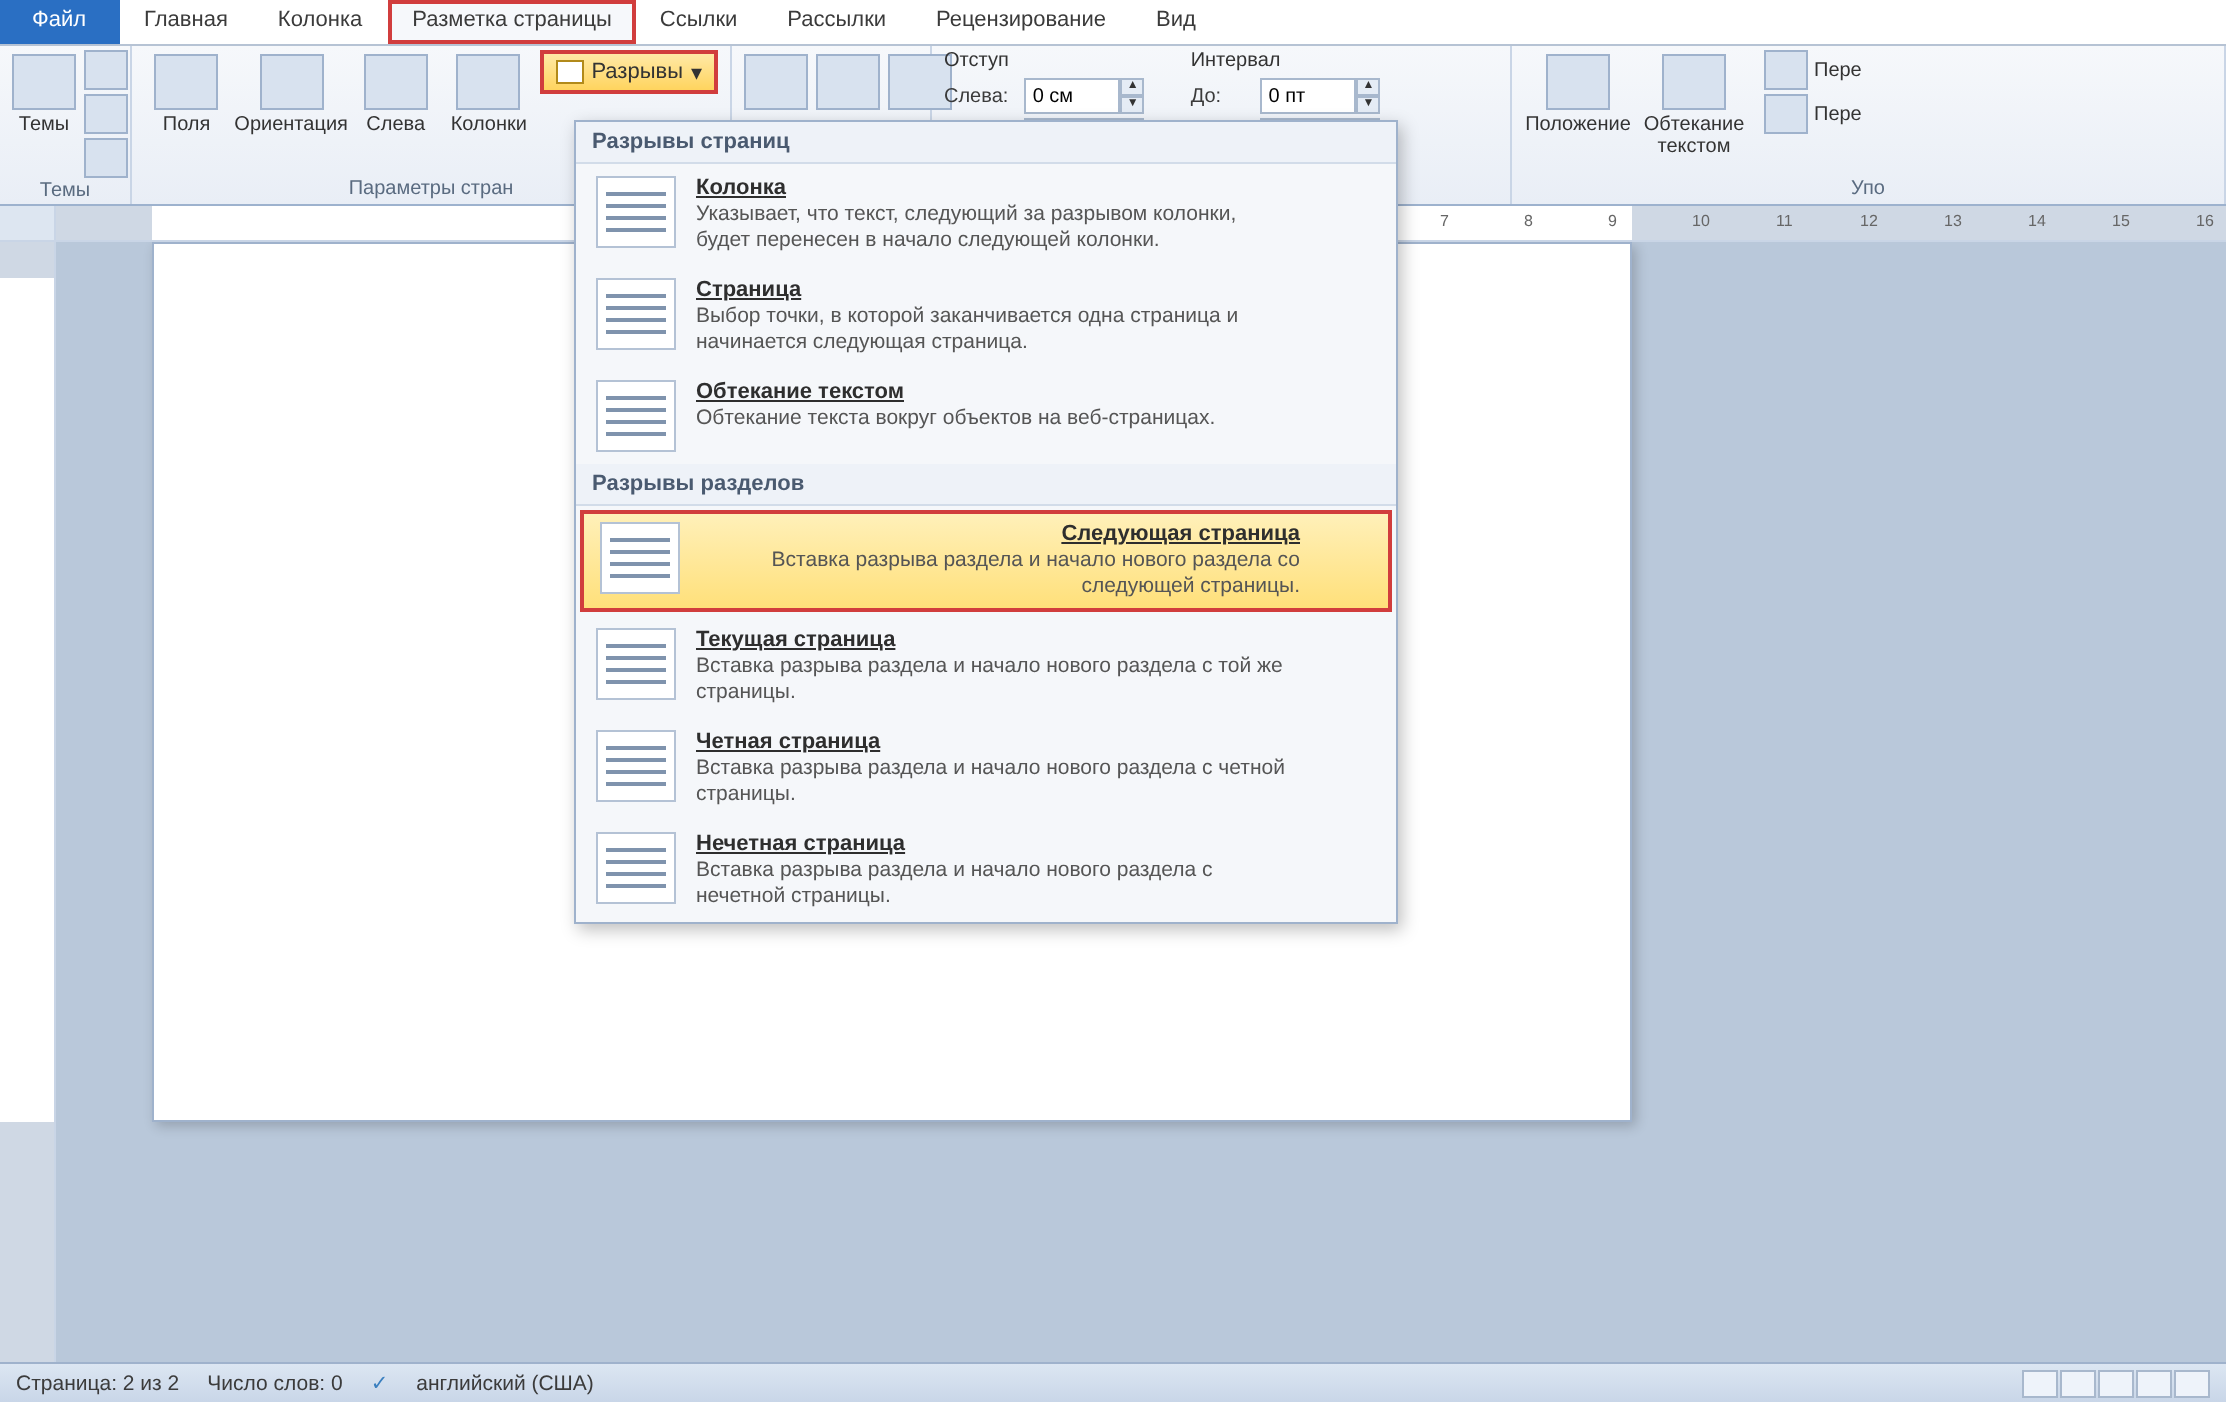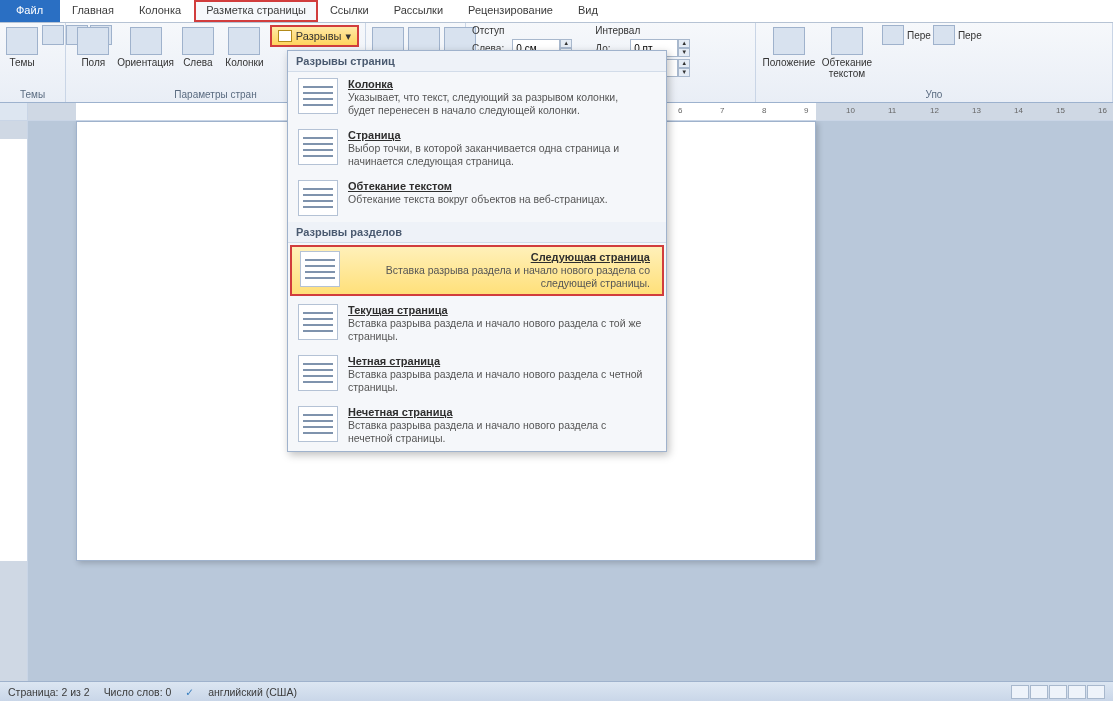--- a/index.html
+++ b/index.html
@@ -13,21 +13,21 @@
 .tab-highlight { border: 2px solid #d13d3d; padding: 2px 10px; }
 
 
 .ribbon { display: flex; height: 80px; background: linear-gradient(#f6f8fb,#e9eef6); border-bottom: 1px solid #9db2ce; }
 .group { border-right: 1px solid #c9d5e6; padding: 2px 6px 0 6px; display: flex; flex-direction: column; justify-content: space-between; }
 .group-label { text-align: center; color: #5a6b80; font-size: 10px; padding: 1px 0 2px; }
 .group-body { display: flex; align-items: flex-start; gap: 4px; flex: 1; }
 .big-btn { display: flex; flex-direction: column; align-items: center; width: 54px; padding-top: 2px; cursor: pointer; }
 .big-btn .ic { width: 32px; height: 28px; background: #d8e2ef; border: 1px solid #9fb2cc; }
 .big-btn span { font-size: 10px; text-align: center; margin-top: 2px; line-height: 11px; }
-.small-stack { display: flex; gap: 2px; }
+.small-stack { display: flex; flex-direction: column; gap: 2px; }
 .small-btn { width: 22px; height: 20px; background: #d8e2ef; border: 1px solid #9fb2cc; }
 
 
 .breaks-btn { border: 2px solid #d13d3d; background: linear-gradient(#ffe9a6,#ffd45e); height: 22px; padding: 0 6px; display: flex; align-items: center; gap: 4px; cursor: pointer; }
 .breaks-btn .glyph { width: 14px; height: 12px; background: #fff; border: 1px solid #b28a1a; }
 
 
 .field-grid { display: grid; grid-template-columns: auto 60px 14px; gap: 2px 3px; align-items: center; font-size: 10px; }
 .field-grid label { color: #3b3b3b; }
 .spin { display: flex; }
@@ -42,21 +42,21 @@
 .ruler-gray { position: absolute; top: 0; bottom: 0; background: #cfd8e4; }
 
 
 .doc-area { display: flex; height: 560px; background: #b9c8da; }
 .vruler { width: 28px; background: #fff; border-right: 1px solid #c9d5e6; position: relative; }
 .vruler-gray { position: absolute; left: 0; right: 0; background: #cfd8e4; }
 .canvas { flex: 1; position: relative; overflow: hidden; }
 .page { position: absolute; left: 48px; top: 0; width: 740px; height: 440px; background: #fff; border: 1px solid #9fb2cc; box-shadow: 2px 2px 6px rgba(0,0,0,.2); }
 
 
-.gallery { position: absolute; left: 287px; top: 50px; width: 380px; background: #f5f7fa; border: 1px solid #9fb2cc; box-shadow: 2px 3px 8px rgba(0,0,0,.25); z-index: 50; }
+.gallery { position: absolute; left: 287px; top: 60px; width: 412px; background: #f5f7fa; border: 1px solid #9fb2cc; box-shadow: 2px 3px 8px rgba(0,0,0,.25); z-index: 50; }
 .gallery-header { padding: 4px 8px; font-weight: bold; color: #4a5a70; background: #eef2f8; border-bottom: 1px solid #d2dce9; font-size: 11px; }
 .gallery-item { display: flex; gap: 10px; padding: 6px 10px; cursor: pointer; }
 .gallery-item.selected { background: linear-gradient(#fff0b9,#ffe07a); border: 2px solid #d13d3d; margin: 2px; padding: 4px 8px; text-align: right; }
 .g-ic { width: 40px; height: 36px; background: #fff; border: 1px solid #b4c2d5; flex-shrink: 0; position: relative; }
 .g-ic::before, .g-ic::after { content: ""; position: absolute; left: 4px; right: 4px; height: 2px; background: #7f93ad; }
 .g-ic::before { top: 7px; } .g-ic::after { top: 13px; box-shadow: 0 6px 0 #7f93ad, 0 12px 0 #7f93ad; }
 .g-text .t { font-weight: bold; text-decoration: underline; font-size: 11px; color: #2e2e2e; }
 .g-text .d { font-size: 10.5px; color: #555; line-height: 13px; margin-top: 1px; max-width: 300px; }
 
 

